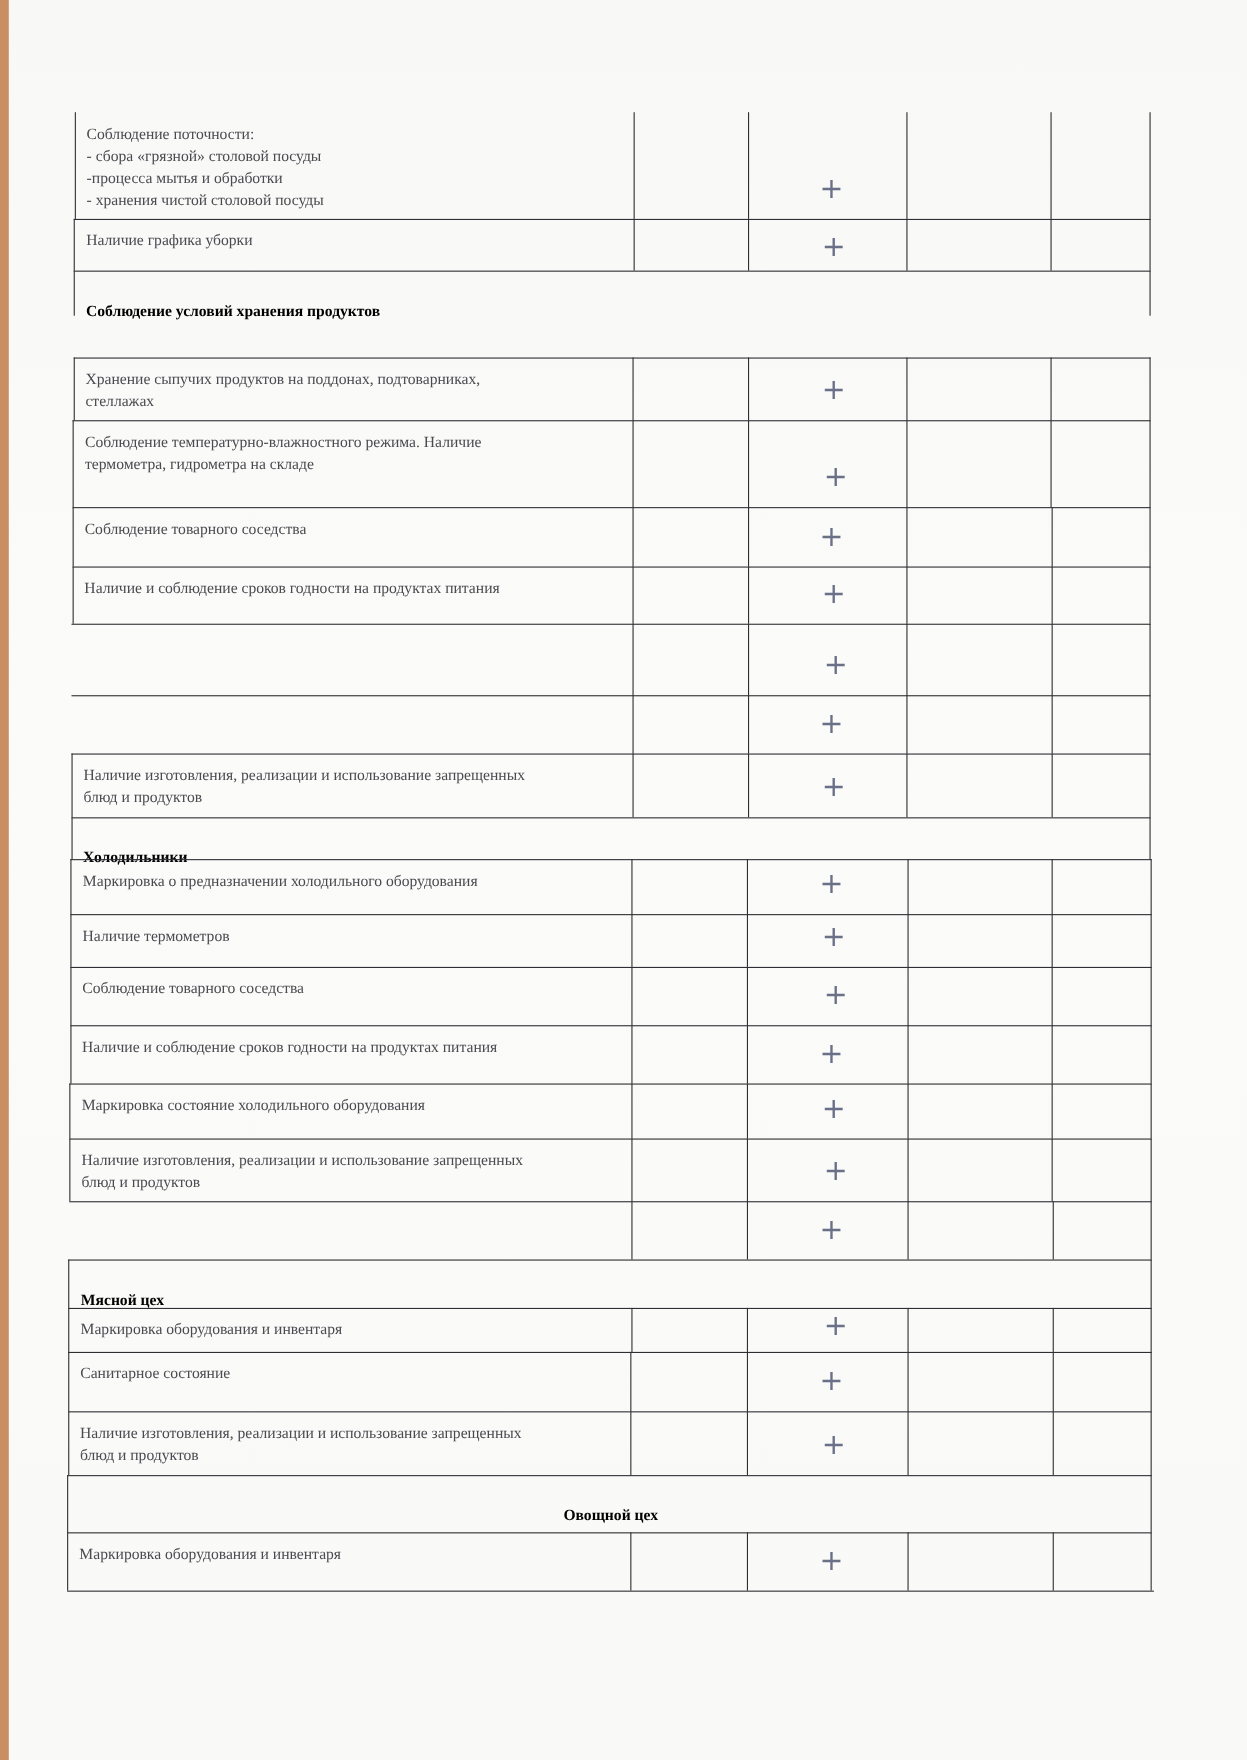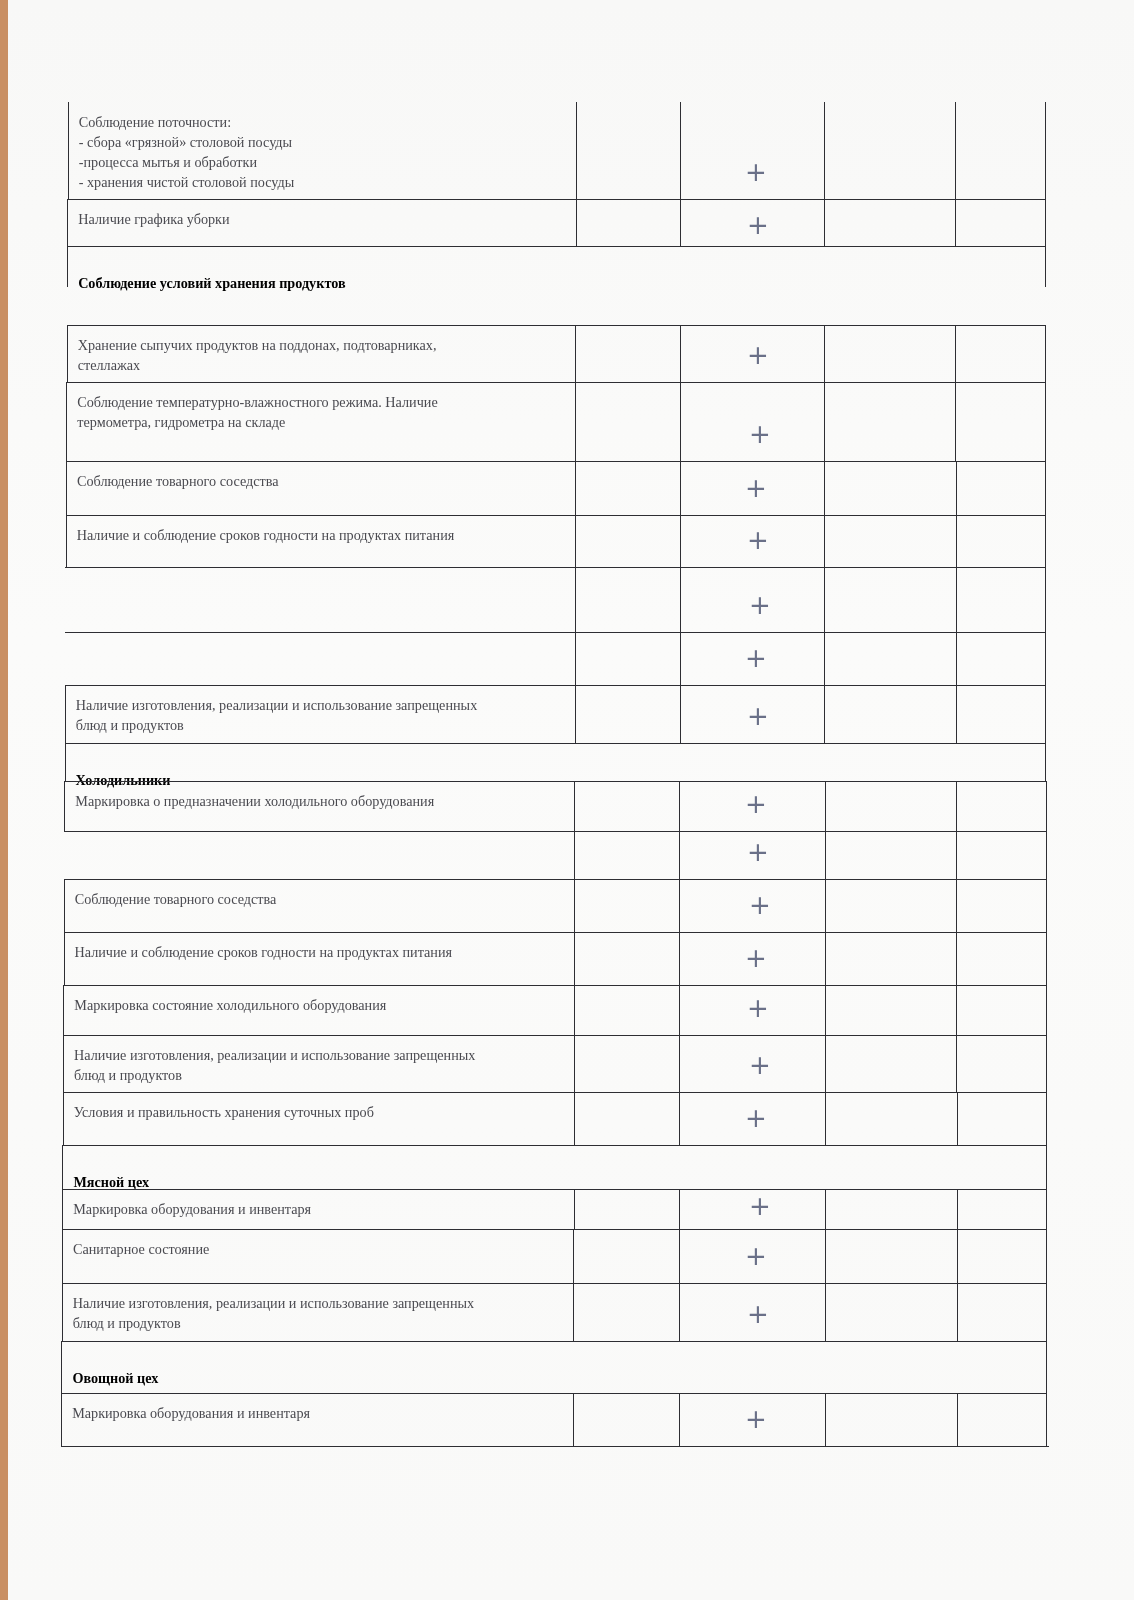--- a/index.html
+++ b/index.html
@@ -163,20 +163,23 @@
       </div>
       <div class="cell" style="left: 510.098px; width: 105.049px;"></div>
       <div class="cell" style="left: 615.147px; width: 145.049px;">
         <div class="mark" style="left: 64.5245px; top: 10px;">+</div>
       </div>
       <div class="cell" style="left: 760.196px; width: 131.525px;"></div>
       <div class="cell last" style="left: 891.721px; width: 90.4755px;"></div>
     </div>
     <div class="row" style="left: 64.0736px; top: 831px; width: 982.487px; height: 48px;">
       <div class="hline" style="left: 0px; top: 0px; width: 982.487px;"></div>
+      <div class="cell" style="left: 0px; width: 510.244px;">
+        <div class="text">Наличие термометров</div>
+      </div>
       <div class="cell" style="left: 510.244px; width: 105.122px;"></div>
       <div class="cell" style="left: 615.366px; width: 145.122px;">
         <div class="mark" style="left: 66.5609px; top: 8px;">+</div>
       </div>
       <div class="cell" style="left: 760.487px; width: 131.561px;"></div>
       <div class="cell last" style="left: 892.048px; width: 90.4391px;"></div>
     </div>
     <div class="row" style="left: 63.8109px; top: 879px; width: 982.788px; height: 53px;">
       <div class="hline" style="left: 0px; top: 0px; width: 982.788px;"></div>
       <div class="cell" style="left: 0px; width: 510.394px;">
@@ -221,23 +224,20 @@
       </div>
       <div class="cell" style="left: 510.863px; width: 105.432px;"></div>
       <div class="cell" style="left: 616.295px; width: 145.432px;">
         <div class="mark" style="left: 68.7158px; top: 17px;">+</div>
       </div>
       <div class="cell" style="left: 761.727px; width: 131.716px;"></div>
       <div class="cell last" style="left: 893.442px; width: 90.2842px;"></div>
     </div>
     <div class="row" style="left: 62.7032px; top: 1092px; width: 984.053px; height: 53px;">
       <div class="hline" style="left: 0px; top: 0px; width: 984.053px;"></div>
-      <div class="cell" style="left: 0px; width: 511.027px;">
-        <div class="text">Условия и правильность хранения суточных проб</div>
-      </div>
       <div class="cell" style="left: 511.027px; width: 105.513px;"></div>
       <div class="cell" style="left: 616.54px; width: 145.513px;">
         <div class="mark" style="left: 64.7567px; top: 13px;">+</div>
       </div>
       <div class="cell" style="left: 762.053px; width: 131.757px;"></div>
       <div class="cell last" style="left: 893.81px; width: 90.2433px;"></div>
     </div>
     <div class="row section" style="left: 62.451px; top: 1145px; width: 984.342px; height: 44px;">
       <div class="hline" style="left: 0px; top: 0px; width: 984.342px;"></div>
       <div class="cell last" style="left: 0px; width: 984.342px;">
@@ -276,21 +276,21 @@
       </div>
       <div class="cell" style="left: 511.602px; width: 105.801px;"></div>
       <div class="cell" style="left: 617.403px; width: 145.801px;">
         <div class="mark" style="left: 66.9004px; top: 18px;">+</div>
       </div>
       <div class="cell" style="left: 763.204px; width: 131.9px;"></div>
       <div class="cell last" style="left: 895.104px; width: 90.0996px;"></div>
     </div>
     <div class="row section" style="left: 61.4108px; top: 1341px; width: 985.53px; height: 52px;">
       <div class="hline" style="left: 0px; top: 0px; width: 985.53px;"></div>
-      <div class="cell last" style="left: 0px; width: 985.53px;">
+      <div class="cell last" style="left: 0px; width: 985.53px; text-align: center;">
         <div class="text">Овощной цех</div>
       </div>
     </div>
     <div class="row" style="left: 61.1378px; top: 1393px; width: 985.842px; height: 53px;">
       <div class="hline" style="left: 0px; top: 0px; width: 985.842px;"></div>
       <div class="cell" style="left: 0px; width: 511.921px;">
         <div class="text">Маркировка оборудования и инвентаря</div>
       </div>
       <div class="cell" style="left: 511.921px; width: 105.961px;"></div>
       <div class="cell" style="left: 617.882px; width: 145.961px;">

